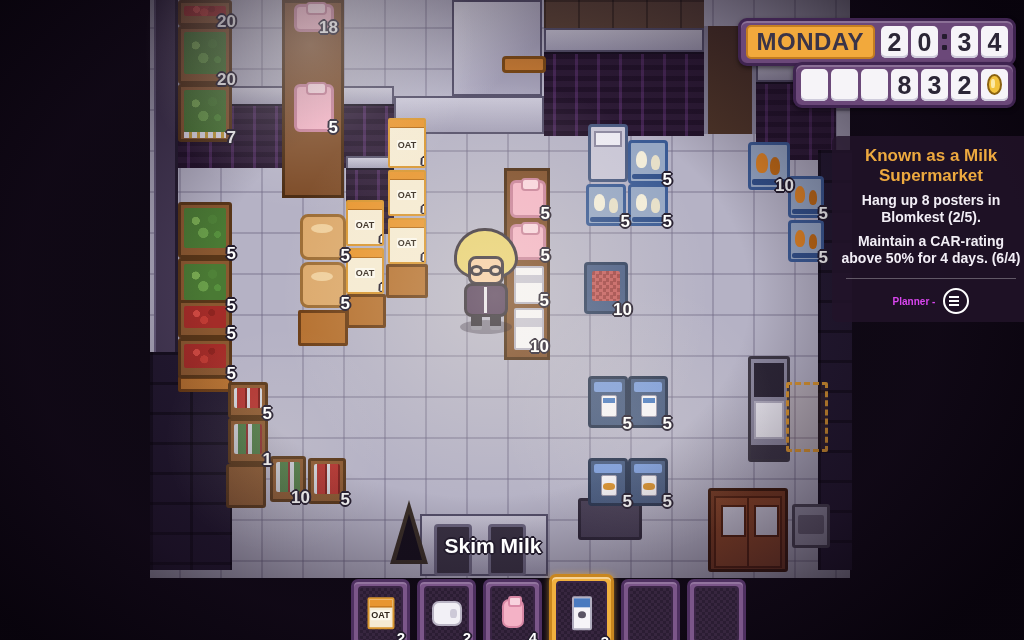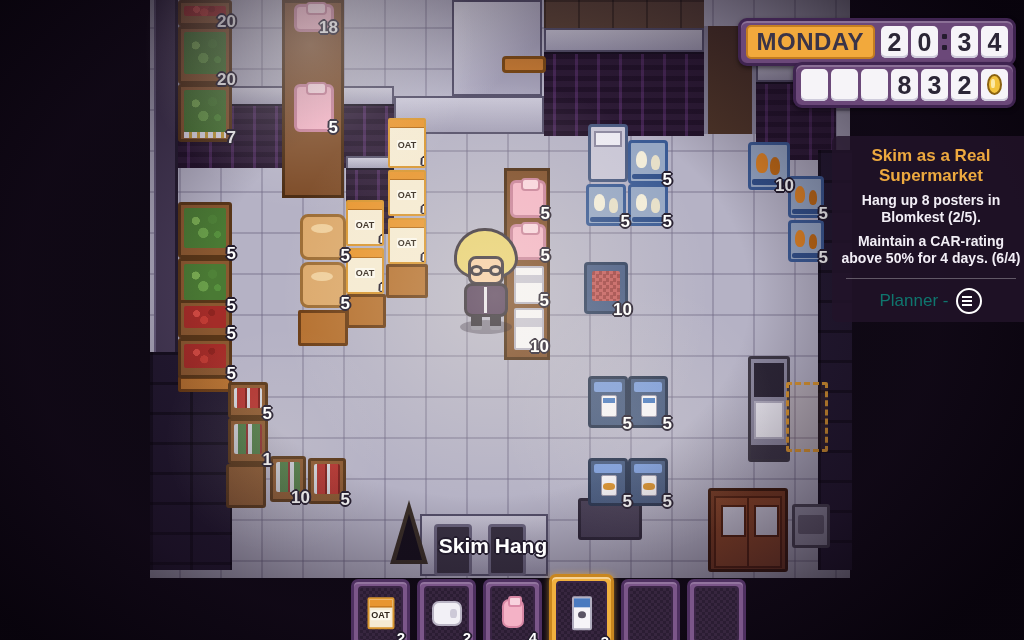--- a/index.html
+++ b/index.html
@@ -139,21 +139,21 @@
   .coin{position:absolute;left:6px;top:5px;width:15px;height:21px;background:#f2c23c;border:2px solid #8a6210;
     border-radius:50%;box-sizing:border-box;}
   .coin:after{content:"";position:absolute;left:2px;top:3px;width:4px;height:9px;background:#fbe9a8;border-radius:40%;}
   
   #quest{position:absolute;left:832px;top:136px;width:186px;z-index:30;background:rgba(34,19,42,.82);
     border-radius:6px;padding:10px 6px 8px;text-align:center;}
   #quest .qtitle{color:#eda93f;font-size:17px;font-weight:800;line-height:1.15;}
   #quest .qtask{color:#f2eef6;font-size:14px;font-weight:600;line-height:1.22;margin-top:7px;}
   #quest .qdiv{border-top:1px solid rgba(255,255,255,.30);margin:11px 8px 9px;}
   #quest .planner{display:flex;align-items:center;justify-content:center;gap:8px;cursor:pointer;}
-  #quest .planner span{color:#0f766e;font-size:17px;font-weight:400;}
+  #quest .planner span{color:#d946ef;font-size:10px;font-weight:700;}
   .menucircle{width:22px;height:22px;border:2px solid #fff;border-radius:50%;position:relative;}
   .menucircle i{position:absolute;left:4px;top:10px;width:10px;height:2px;background:#fff;
     box-shadow:0 -4px #fff,0 4px #fff;}
   
   #itemlabel{position:absolute;left:393px;top:534px;width:200px;text-align:center;z-index:25;
     font-size:21px;font-weight:800;}
   
   #hotbar{position:absolute;left:351px;top:574px;display:flex;gap:7px;align-items:flex-end;z-index:30;}
   .slot{width:47px;height:58px;background:#7b5689;border:3px solid #4e3060;border-radius:7px;
     padding:3px;position:relative;box-shadow:inset 0 2px 0 rgba(255,255,255,.18);}
@@ -419,33 +419,33 @@
       <div class="cell">8</div>
       <div class="cell">3</div>
       <div class="cell">2</div>
       <div class="coincell">
         <div class="coin"></div>
       </div>
     </div>
   </div>
 
   <div id="quest">
-    <div class="qtitle">Skim as a Real Supermarket</div>
+    <div class="qtitle">Known as a Milk Supermarket</div>
     <div class="qtask">Hang up 8 posters in Blomkest (2/5).</div>
     <div class="qtask">Maintain a CAR-rating above 50% for 4 days. (6/4)</div>
     <div class="qdiv"></div>
     <div class="planner">
       <span>Planner -</span>
       <div class="menucircle">
           <i></i>
         </div>
     </div>
   </div>
 
-  <div id="itemlabel" class="outline">Skim Hang</div>
+  <div id="itemlabel" class="outline">Skim Milk</div>
 
   <div id="hotbar">
     <div class="slot">
       <div class="pit"></div>
       <div class="icon icon-oat">
         <div class="oatbox" style="position:absolute;inset:0">
             <div class="top"></div>
           <span class="oatlabel">OAT</span>
           </div>
       </div>

